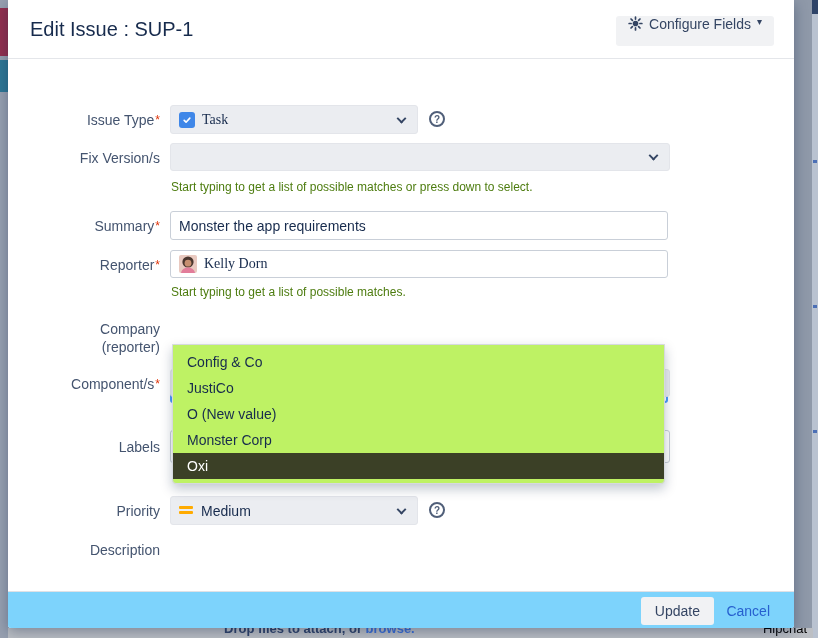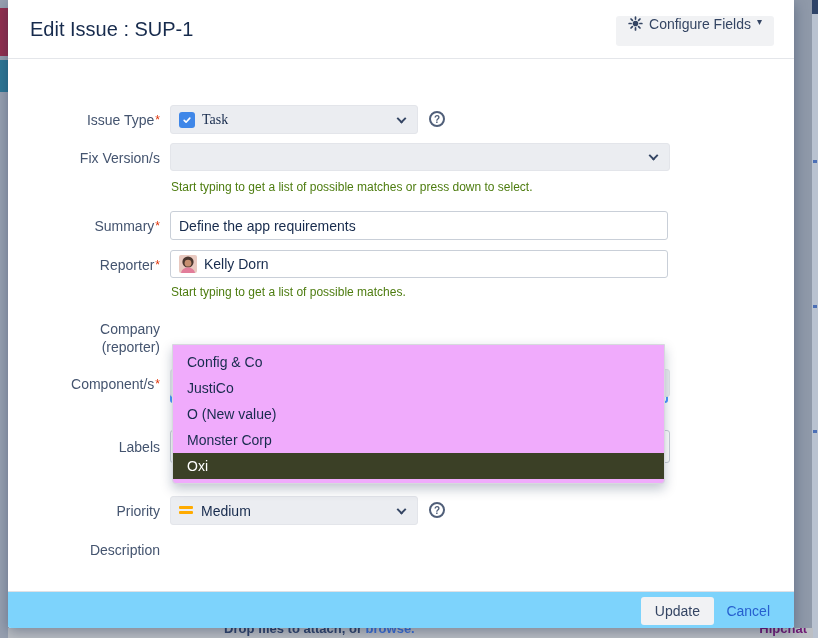--- a/index.html
+++ b/index.html
@@ -19,21 +19,21 @@
   .bg-bottom {
     position:absolute; left:8px; right:5px; top:628px; height:10px;
     background:#bcbfc4; overflow:hidden;
   }
   .bg-bottom .drop-text {
     position:absolute; left:216px; top:-7px; font-size:13px; font-weight:bold; color:#31446b;
     white-space:nowrap;
   }
   .bg-bottom .drop-text a { color:#3c6fd6; }
   .bg-bottom .right-frag {
-    position:absolute; right:6px; top:-7px; font-size:13px; font-weight:bold; color:#701a75;
+    position:absolute; right:6px; top:-7px; font-size:13px; font-weight:normal; color:#000000;
   }
 
   
   .modal {
     position:absolute; left:8px; top:0; width:786px; height:628px;
     background:#fff; border-radius:0 0 3px 3px;
     box-shadow:0 4px 14px rgba(9,30,66,.35);
   }
   .modal-header { position:absolute; left:0; top:0; width:100%; height:59px;
     border-bottom:1px solid #e4e6ea; background:#fff; }
@@ -92,21 +92,21 @@
   .combo {
     position:absolute; left:162px; top:290px; width:498px; height:29px;
     background:#fff; border:2px solid #4C9AFF; border-radius:3px;
     display:flex; align-items:center; padding:0 26px 0 8px; font-size:14px; color:#172B4D;
   }
   .text-cursor { display:inline-block; width:1px; height:16px; background:#172B4D; margin-left:1px; }
 
   
   .dropdown {
     position:absolute; left:164px; top:320px; width:493px;
-    background:#f0abfc; border:1px solid #d6d9de; border-radius:0 0 4px 4px;
+    background:#bef264; border:1px solid #d6d9de; border-radius:0 0 4px 4px;
     box-shadow:0 5px 12px rgba(9,30,66,.25); padding:4px 0; z-index:5;
   }
   .dd-option { height:26px; display:flex; align-items:center; padding-left:14px;
     font-size:14px; color:#172B4D; cursor:pointer; }
   .dd-option.highlighted { background:#3b4026; color:#fff; }
 
   
   .editor {
     position:absolute; left:162px; top:510px; width:612px; height:73px;
     border:1px solid #dfe1e6; border-radius:3px; background:#fff; overflow:hidden;
@@ -200,25 +200,25 @@
     <span class="help-icon" style="left:421px; top:27px;">?</span>
 
     <label class="flabel" style="top:65px">Fix Version/s</label>
     <div class="sel" style="left:162px; top:59px; width:500px; height:28px;">
       <span class="chev"></span>
     </div>
     <div class="helper" style="left:163px; top:96px;">Start typing to get a list of possible matches or press down to select.</div>
 
     <label class="flabel" style="top:133px"><span>Summary</span><span class="req">*</span></label>
     <div class="inp" style="left:162px; top:127px; width:498px; height:29px;">
-      <span>Define the app requirements</span>
+      <span>Monster the app requirements</span>
     </div>
 
     <label class="flabel" style="top:172px"><span>Reporter</span><span class="req">*</span></label>
-    <div class="inp" style="left:162px; top:166px; width:498px; height:28px;">
+    <div class="inp" style="left:162px; top:166px; width:498px; height:28px;font-family:Liberation Serif, serif;">
       <span class="avatar">
         <svg width="18" height="18" viewBox="0 0 18 18">
           <rect width="18" height="18" fill="#e9c9c0"></rect>
           <circle cx="9" cy="7" r="5.6" fill="#4a362e"></circle>
           <circle cx="9" cy="8.2" r="3.4" fill="#c78f70"></circle>
           <path d="M2 18c1-4 4-5.4 7-5.4s6 1.4 7 5.4z" fill="#e27d9a"></path>
         </svg>
       </span>
       <span>Kelly Dorn</span>
     </div>

